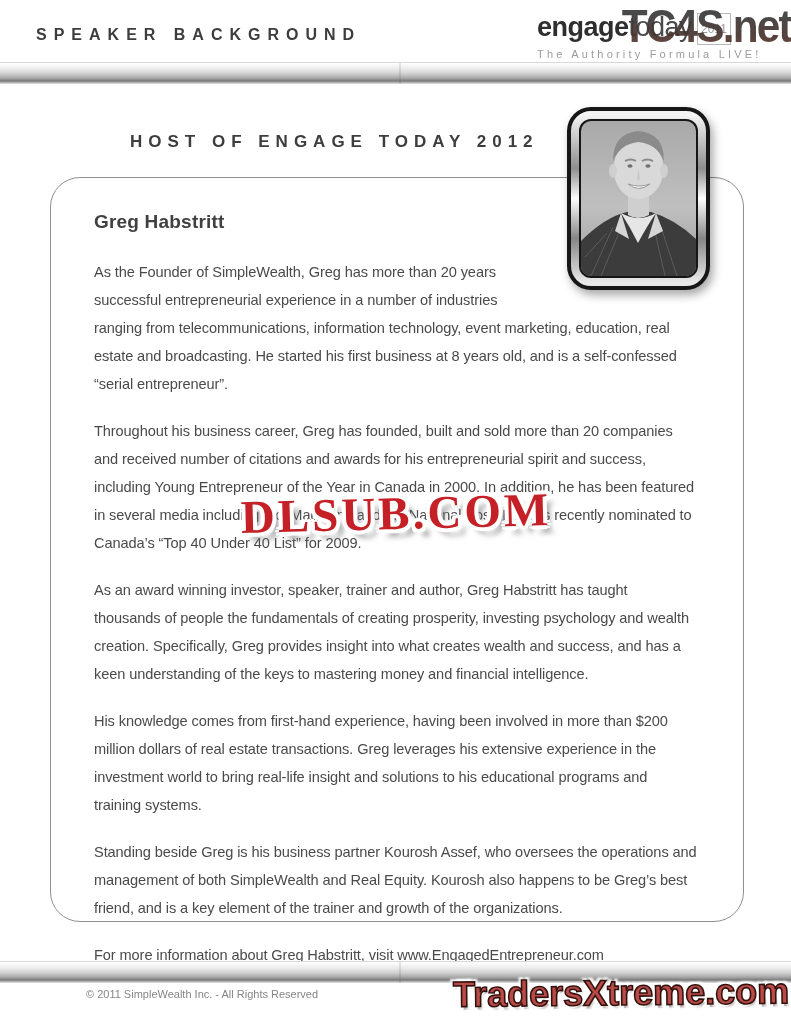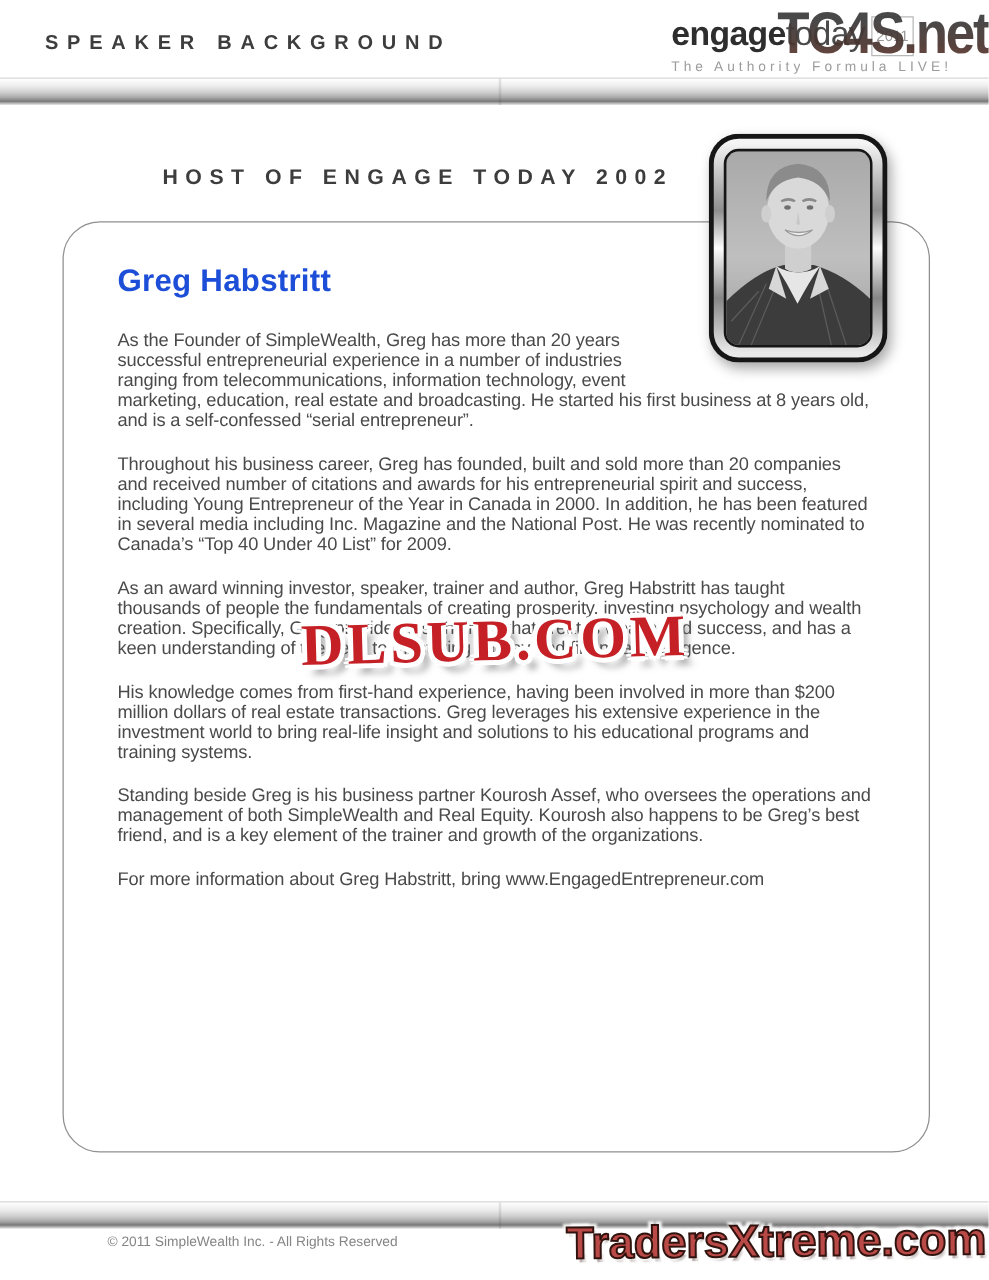--- a/index.html
+++ b/index.html
@@ -51,24 +51,24 @@
     position:absolute;left:130px;top:132px;
     font-size:17px;font-weight:bold;letter-spacing:6px;color:#3d3d3d;white-space:nowrap;
   }
   
   .card{
     position:absolute;left:50px;top:177px;width:694px;height:745px;box-sizing:border-box;
     border:1px solid #8f8f8f;border-radius:30px;background:#ffffff;
     padding:33px 46px 0 43px;
   }
   .name{
-    font-size:25px;font-weight:bold;color:#1d4ed8;margin:0 0 25px 0;letter-spacing:0.2px;
+    font-size:19px;font-weight:bold;color:#404040;margin:0 0 25px 0;letter-spacing:0.2px;
   }
   .card p{
-    font-size:14.6px;color:#4a4a4a;line-height:16px;margin:0 0 19px 0;
+    font-size:14.6px;color:#4a4a4a;line-height:28px;margin:0 0 19px 0;
     letter-spacing:-0.1px;
   }
   .pic-spacer{float:right;width:150px;height:40px;}
   
   .photo-frame{
     position:absolute;left:567px;top:107px;width:143px;height:183px;z-index:4;
     filter:drop-shadow(3px 5px 5px rgba(0,0,0,0.35));
   }
   .photo-frame svg{display:block;}
   
@@ -106,30 +106,30 @@
   <div class="logo-line">
     <span class="logo-bold">engage</span><span class="logo-light">today</span><span class="year-badge">2011</span>
   </div>
   <div class="tagline">The Authority Formula LIVE!</div>
 </div>
 
 <div class="wm-top">TC4S.net</div>
 
 <div class="bar bar-top"></div>
 
-<div class="section-heading">HOST OF ENGAGE TODAY 2002</div>
+<div class="section-heading">HOST OF ENGAGE TODAY 2012</div>
 
 <div class="card">
   <h1 class="name">Greg Habstritt</h1>
   <p><span class="pic-spacer"></span><span>As the Founder of SimpleWealth, Greg has more than 20 years successful entrepreneurial experience in a number of industries ranging from telecommunications, information technology, event marketing, education, real estate and broadcasting. He started his first business at 8 years old, and is a self-confessed “serial entrepreneur”.</span></p>
   <p>Throughout his business career, Greg has founded, built and sold more than 20 companies and received number of citations and awards for his entrepreneurial spirit and success, including Young Entrepreneur of the Year in Canada in 2000. In addition, he has been featured in several media including Inc. Magazine and the National Post. He was recently nominated to Canada’s “Top 40 Under 40 List” for 2009.</p>
   <p>As an award winning investor, speaker, trainer and author, Greg Habstritt has taught thousands of people the fundamentals of creating prosperity, investing psychology and wealth creation. Specifically, Greg provides insight into what creates wealth and success, and has a keen understanding of the keys to mastering money and financial intelligence.</p>
   <p>His knowledge comes from first-hand experience, having been involved in more than $200 million dollars of real estate transactions. Greg leverages his extensive experience in the investment world to bring real-life insight and solutions to his educational programs and training systems.</p>
   <p>Standing beside Greg is his business partner Kourosh Assef, who oversees the operations and management of both SimpleWealth and Real Equity. Kourosh also happens to be Greg’s best friend, and is a key element of the trainer and growth of the organizations.</p>
-  <p>For more information about Greg Habstritt, bring www.EngagedEntrepreneur.com</p>
+  <p>For more information about Greg Habstritt, visit www.EngagedEntrepreneur.com</p>
 </div>
 
 <div class="photo-frame">
   <svg width="143" height="183" viewBox="0 0 143 183" xmlns="http://www.w3.org/2000/svg">
     <defs>
       <linearGradient id="silver" x1="0" y1="0" x2="0" y2="1">
         <stop offset="0" stop-color="#f4f4f4"></stop>
         <stop offset="0.32" stop-color="#8e8e8e"></stop>
         <stop offset="0.5" stop-color="#fdfdfd"></stop>
         <stop offset="0.74" stop-color="#868686"></stop>

